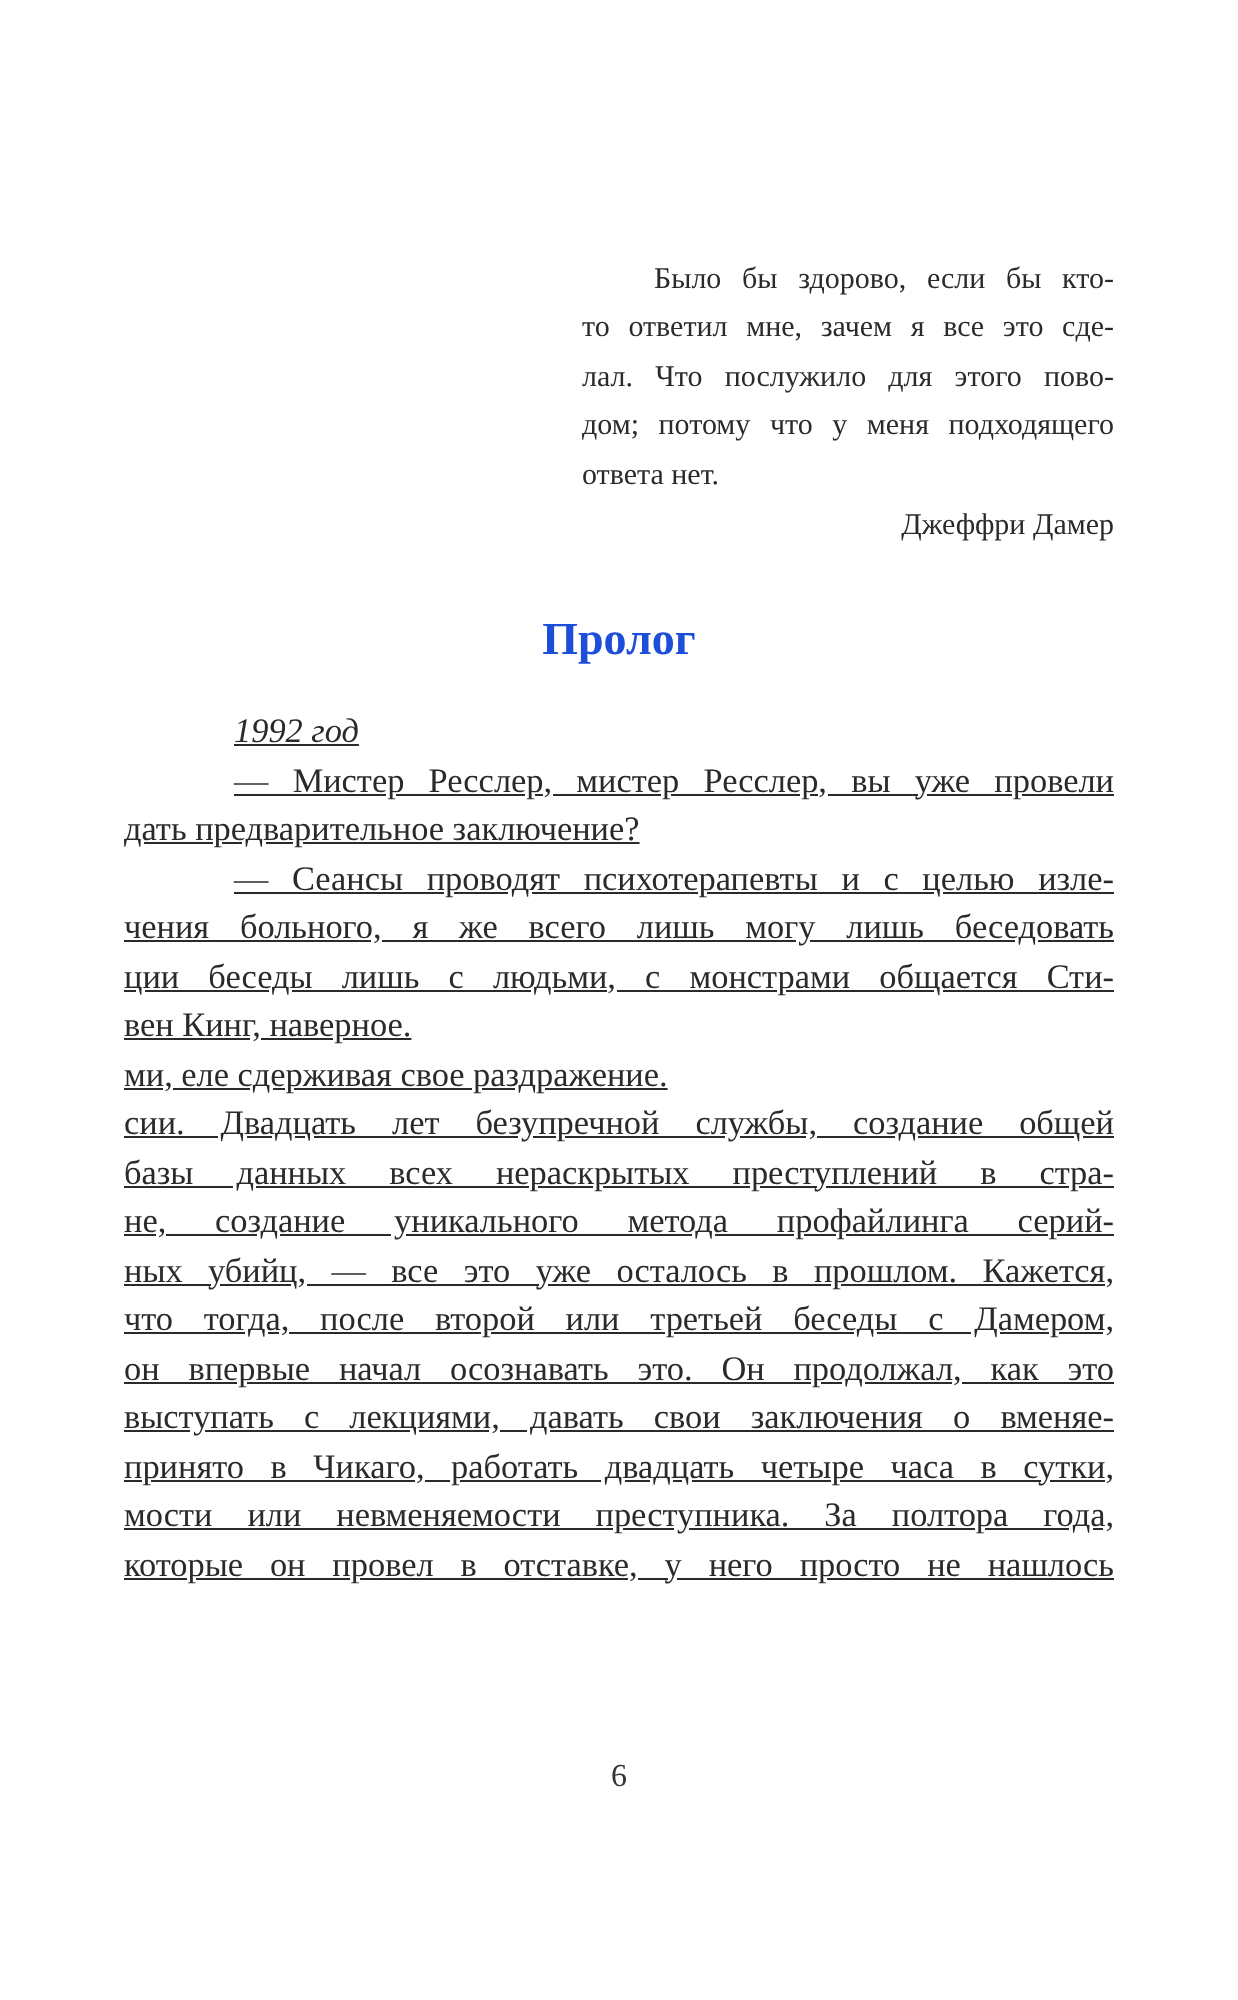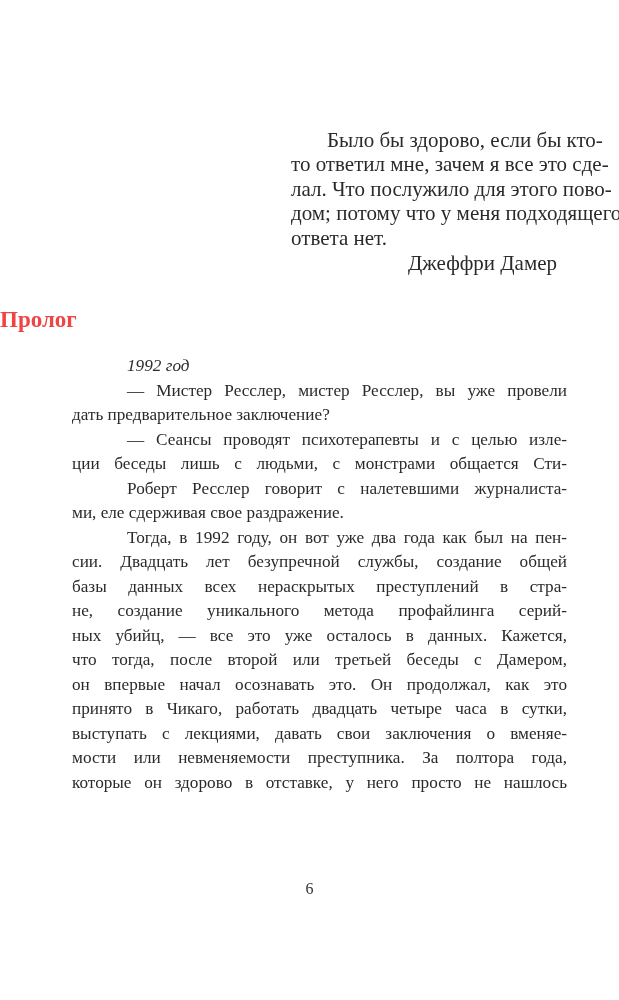--- a/index.html
+++ b/index.html
@@ -1,27 +1,27 @@
 <!DOCTYPE html>
 <html><head>
 <meta charset="utf-8">
 <style>
   html, body { margin:0; padding:0; background:#ffffff; }
   body { width:619px; height:1000px; position:relative; overflow:hidden;
          font-family:"Liberation Serif","DejaVu Serif",serif; color:#2a2a2a; }
   .epigraph { position:absolute; left:291px; width:266px; top:128px;
-              font-size:21px; line-height:24.4px; }
+              font-size:15px; line-height:24.4px; }
   .epigraph .line { display:block; white-space:nowrap; text-align:justify; text-align-last:justify; height:24.4px; }
   .epigraph .line.first { text-indent:36px; }
   .epigraph .line.last { text-align-last:left; }
   .epigraph .author { display:block; text-align:right; margin-top:1px; }
-  .title { position:absolute; left:0; width:619px; top:307px; 
-           font-size:23px; font-weight:bold; color:#ef4444; }
-  .body-text { position:absolute; left:72px; width:495px; top:354px;
-               font-size:17.2px; line-height:24.5px; }
+  .title { position:absolute; left:0; width:619px; top:307px; text-align:center;
+           font-size:23px; font-weight:bold; color:#1d4ed8; }
+  .body-text { position:absolute; left:62px; width:495px; top:354px;
+               font-size:17.2px; line-height:24.5px;text-decoration:underline; }
   .body-text .line { display:block; white-space:nowrap; text-align:justify; text-align-last:justify; height:24.5px; }
   .body-text .line.indent { text-indent:55px; }
   .body-text .line.last { text-align-last:left; }
   .body-text .line.date { font-style:italic; text-align-last:left; }
   .page-number { position:absolute; left:0; width:619px; top:880px; text-align:center;
                  font-size:16px; color:#333; }
 </style>
 </head>
 <body>
 
@@ -34,29 +34,29 @@
   <span class="author">Джеффри Дамер</span>
 </div>
 
 <div class="title">Пролог</div>
 
 <div class="body-text" id="body-text">
   <span class="line indent date">1992 год</span>
 <span class="line indent">— Мистер Ресслер, мистер Ресслер, вы уже провели</span>
     <span class="line last">дать предварительное заключение?</span>
     <span class="line indent">— Сеансы проводят психотерапевты и с целью изле-</span>
+    <span class="line">чения больного, я же всего лишь могу лишь беседовать</span>
     <span class="line">ции беседы лишь с людьми, с монстрами общается Сти-</span>
-    <span class="line indent">Роберт Ресслер говорит с налетевшими журналиста-</span>
+    <span class="line last">вен Кинг, наверное.</span>
     <span class="line last">ми, еле сдерживая свое раздражение.</span>
-    <span class="line indent">Тогда, в 1992 году, он вот уже два года как был на пен-</span>
     <span class="line">сии. Двадцать лет безупречной службы, создание общей</span>
     <span class="line">базы данных всех нераскрытых преступлений в стра-</span>
     <span class="line">не, создание уникального метода профайлинга серий-</span>
-    <span class="line">ных убийц, — все это уже осталось в данных. Кажется,</span>
+    <span class="line">ных убийц, — все это уже осталось в прошлом. Кажется,</span>
     <span class="line">что тогда, после второй или третьей беседы с Дамером,</span>
     <span class="line">он впервые начал осознавать это. Он продолжал, как это</span>
+    <span class="line">выступать с лекциями, давать свои заключения о вменяе-</span>
     <span class="line">принято в Чикаго, работать двадцать четыре часа в сутки,</span>
-    <span class="line">выступать с лекциями, давать свои заключения о вменяе-</span>
     <span class="line">мости или невменяемости преступника. За полтора года,</span>
-    <span class="line">которые он здорово в отставке, у него просто не нашлось</span>
+    <span class="line">которые он провел в отставке, у него просто не нашлось</span>
   </div>
 
 <div class="page-number">6</div>
 
 </body></html>

